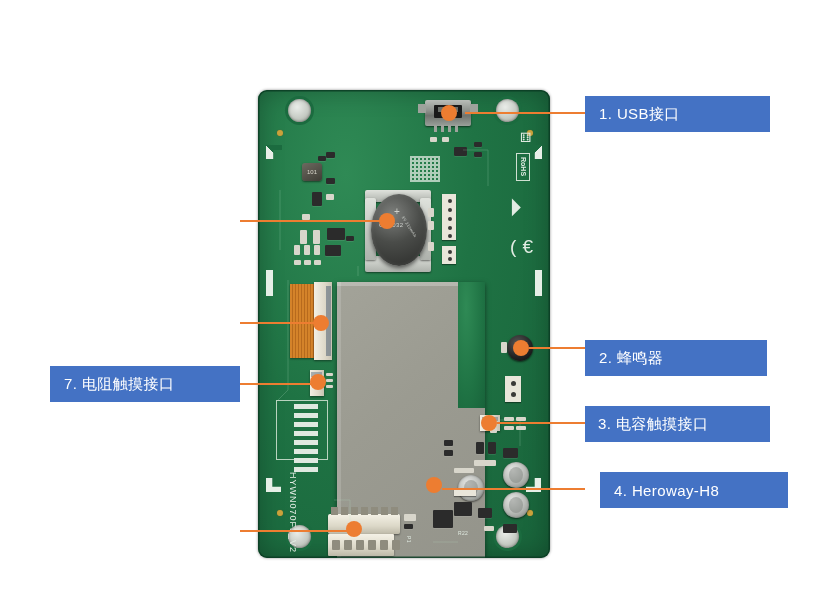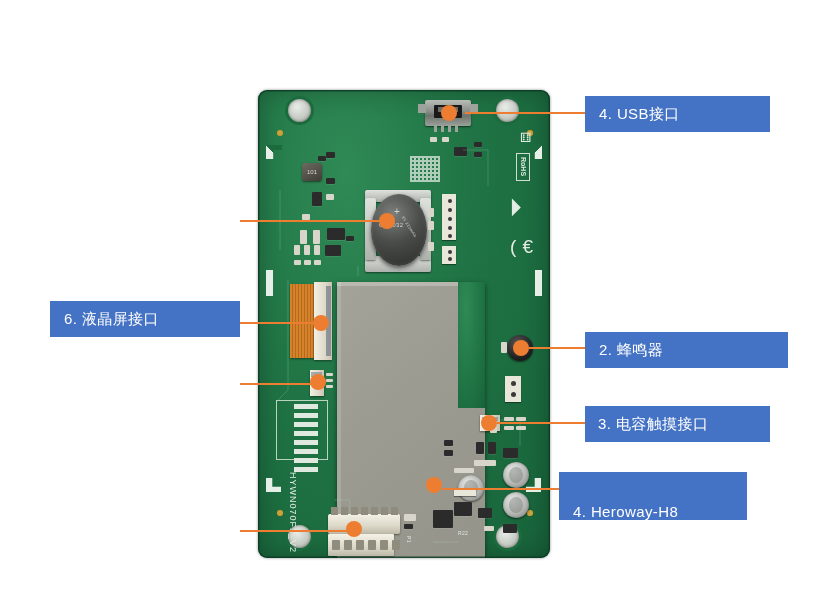--- a/index.html
+++ b/index.html
@@ -326,49 +326,49 @@
         <path d="M92 430 L92 410 L76 410"></path>
         <path d="M175 452 L200 452"></path>
         <path d="M22 100 L22 160"></path>
       </g>
     </svg>
   </div>
 
   <div class="leader" style="left:465px;top:112px;width:120px;"></div>
   <div class="dot" style="left:449px;top:113px;"></div>
   <div class="callout" style="left:585px;top:96px;width:185px;height:36px;">
-    <span>4. USB接口</span>
+    <span>1. USB接口</span>
   </div>
 
   <div class="leader" style="left:529px;top:347px;width:56px;"></div>
   <div class="dot" style="left:521px;top:348px;"></div>
-  <div class="callout" style="left:585px;top:332px;width:203px;height:36px;padding-left:14px;">
+  <div class="callout" style="left:585px;top:340px;width:182px;height:36px;padding-left:14px;">
     <span>2. 蜂鸣器</span>
   </div>
 
   <div class="leader" style="left:497px;top:422px;width:88px;"></div>
   <div class="dot" style="left:489px;top:423px;"></div>
   <div class="callout" style="left:585px;top:406px;width:185px;height:36px;padding-left:13px;">
     <span>3. 电容触摸接口</span>
   </div>
 
   <div class="leader" style="left:442px;top:488px;width:143px;"></div>
   <div class="dot" style="left:434px;top:485px;"></div>
-  <div class="callout" style="left:559px;top:472px;width:188px;height:48px;align-items:flex-end;">
+  <div class="callout" style="left:600px;top:472px;width:188px;height:36px;">
     <span>4. Heroway-H8</span>
   </div>
 
   <div class="leader" style="left:240px;top:220px;width:147px;"></div>
   <div class="dot" style="left:387px;top:221px;"></div>
 
   <div class="leader" style="left:240px;top:322px;width:81px;"></div>
   <div class="dot" style="left:321px;top:323px;"></div>
-  <div class="callout" style="left:50px;top:301px;width:190px;height:36px;">
-    <span>6. 液晶屏接口</span>
-  </div>
 
   <div class="leader" style="left:240px;top:383px;width:78px;"></div>
   <div class="dot" style="left:318px;top:382px;"></div>
+  <div class="callout" style="left:50px;top:366px;width:190px;height:36px;">
+    <span>7. 电阻触摸接口</span>
+  </div>
 
   <div class="leader" style="left:240px;top:530px;width:114px;"></div>
   <div class="dot" style="left:354px;top:529px;"></div>
 
 </div>
 
 </body></html>

